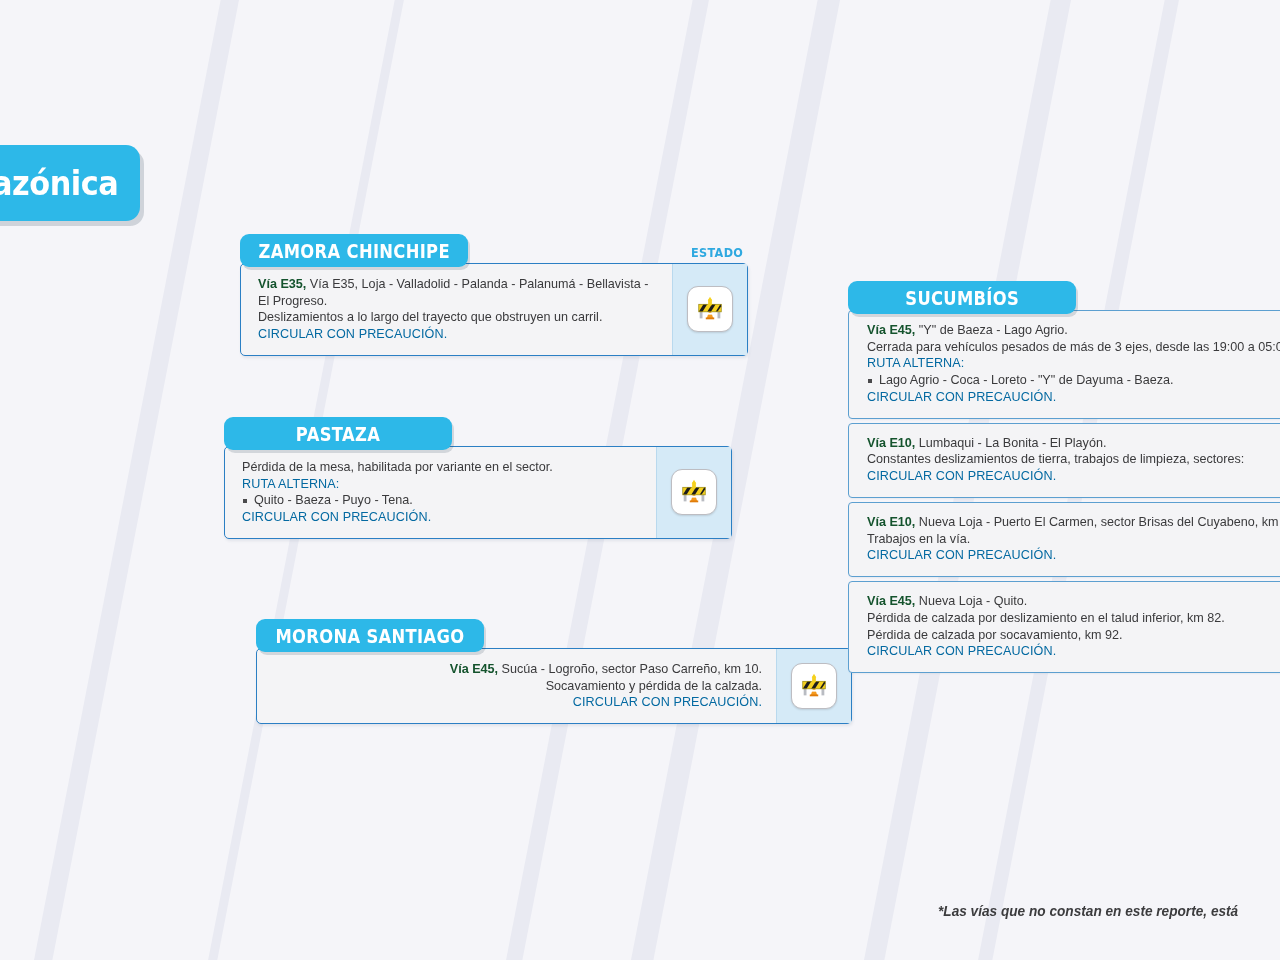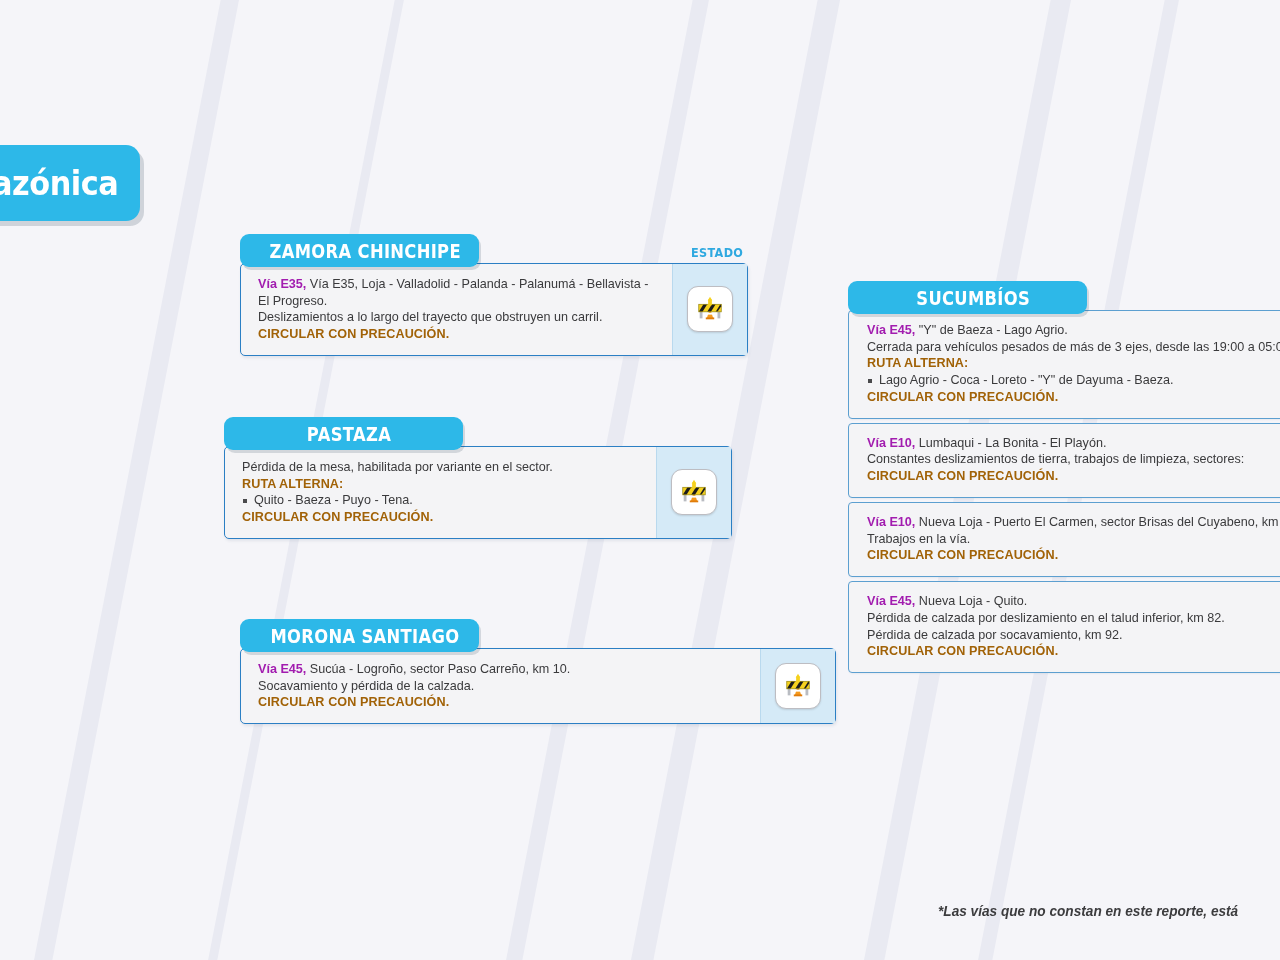--- a/index.html
+++ b/index.html
@@ -67,21 +67,20 @@
   .prov-header {
     background: #2db8e8;
     border-radius: 9px;
     height: 33px;
     display: flex;
     align-items: center;
     justify-content: center;
     box-shadow: 2px 3px 0 rgba(40,60,80,0.16);
     position: relative;
     z-index: 4;
-    padding-left: 11px;
   }
   .prov-header-label {
     color: #ffffff;
     font-size: 19px;
     font-weight: bold;
     letter-spacing: 0.4px;
     font-family: "DejaVu Sans", sans-serif;
     transform: scaleX(0.86);
     white-space: nowrap;
   }
@@ -123,22 +122,22 @@
   }
 
   
   .incident { line-height: 1.33; }
   .line {
     font-size: 12.6px;
     color: #3a3a3c;
     font-family: "Liberation Sans", sans-serif;
     white-space: nowrap;
   }
-  .line.strong { font-weight: bold; color: #a16207; letter-spacing: 0.1px; }
-  .via { font-weight: bold; color: #a21caf; }
+  .line.strong { font-weight: normal; color: #0369a1; letter-spacing: 0.1px; }
+  .via { font-weight: bold; color: #14532d; }
   .line.bullet { padding-left: 12px; position: relative; }
   .line.bullet::before {
     content: "";
     position: absolute;
     left: 1px;
     top: 7px;
     width: 4px;
     height: 4px;
     background: #4a4a4c;
   }
@@ -266,21 +265,21 @@
         <polygon points="22,19 27,11 28,11 28,13 24,19" fill="#1c1c1c"></polygon>
       </g>
       <rect x="4" y="11" width="24" height="8" fill="none" stroke="#9a8a12" stroke-width="0.8"></rect>
       <rect x="14" y="6" width="4" height="6" fill="#f5d11e"></rect>
       <polygon points="16,3 18.5,7 13.5,7" fill="#f5d11e"></polygon>
     </svg>
   </span>
         </div>
       </div>
     </div>
-    <div class="province" style="left: 240px; top: 619px; width: 596px;">
+    <div class="province" style="left: 256px; top: 619px; width: 596px; text-align: right;">
       <div class="prov-header" style="width: 228px; margin-left: 0px;">
         <span class="prov-header-label">MORONA SANTIAGO</span>
       </div>
       <div class="prov-card">
         <div class="prov-card-body">
           <div class="incident">
             <div class="line"><span class="via">Vía E45,</span><span> Sucúa - Logroño, sector Paso Carreño, km 10.</span></div>
             <div class="line">Socavamiento y pérdida de la calzada.</div>
             <div class="line strong">CIRCULAR CON PRECAUCIÓN.</div>
           </div>

